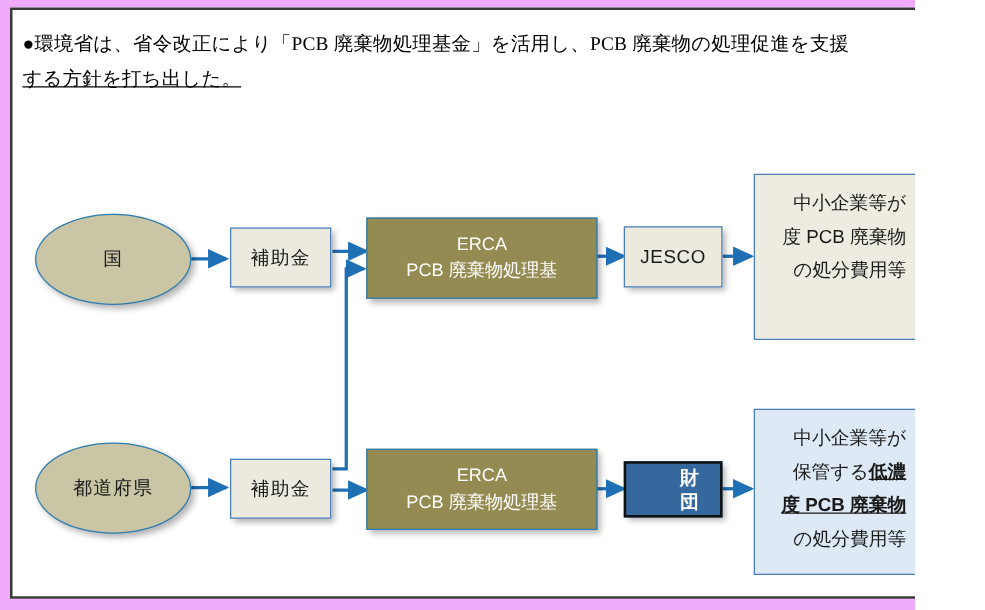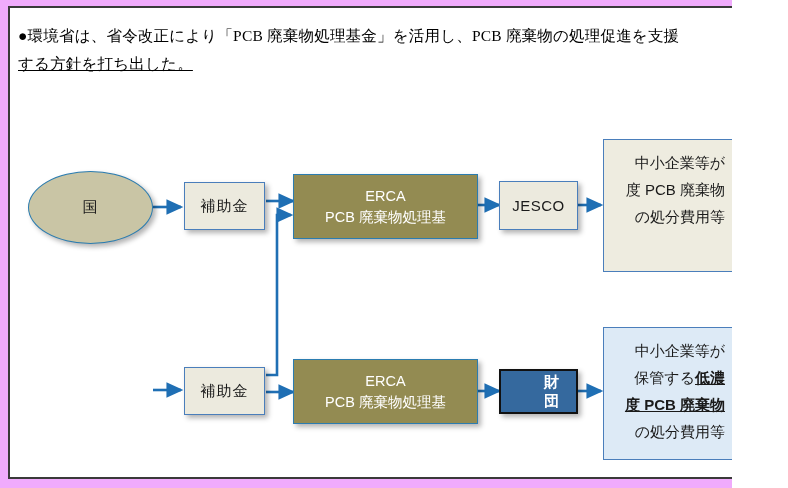--- a/index.html
+++ b/index.html
@@ -212,20 +212,23 @@
     <div class="node box-jesco" style="left:499px; top:181px; width:79px; height:49px;">
       <span>JESCO</span>
     </div>
 
     <div class="node panel panel-beige" style="left:603px; top:139px; width:133px; height:133px; flex-direction:column;">
       <span>中小企業等が</span>
       <span>度 PCB 廃棄物</span>
       <span>の処分費用等</span>
     </div>
 
+    <div class="node ellipse" style="left:28px; top:354px; width:125px; height:73px;">
+      <span>都道府県</span>
+    </div>
 
     <div class="node box-beige" style="left:184px; top:367px; width:81px; height:48px;">
       <span>補助金</span>
     </div>
 
     <div class="node box-olive" style="left:293px; top:359px; width:185px; height:65px; flex-direction:column;">
       <span>ERCA</span>
       <span>PCB 廃棄物処理基</span>
     </div>
 

